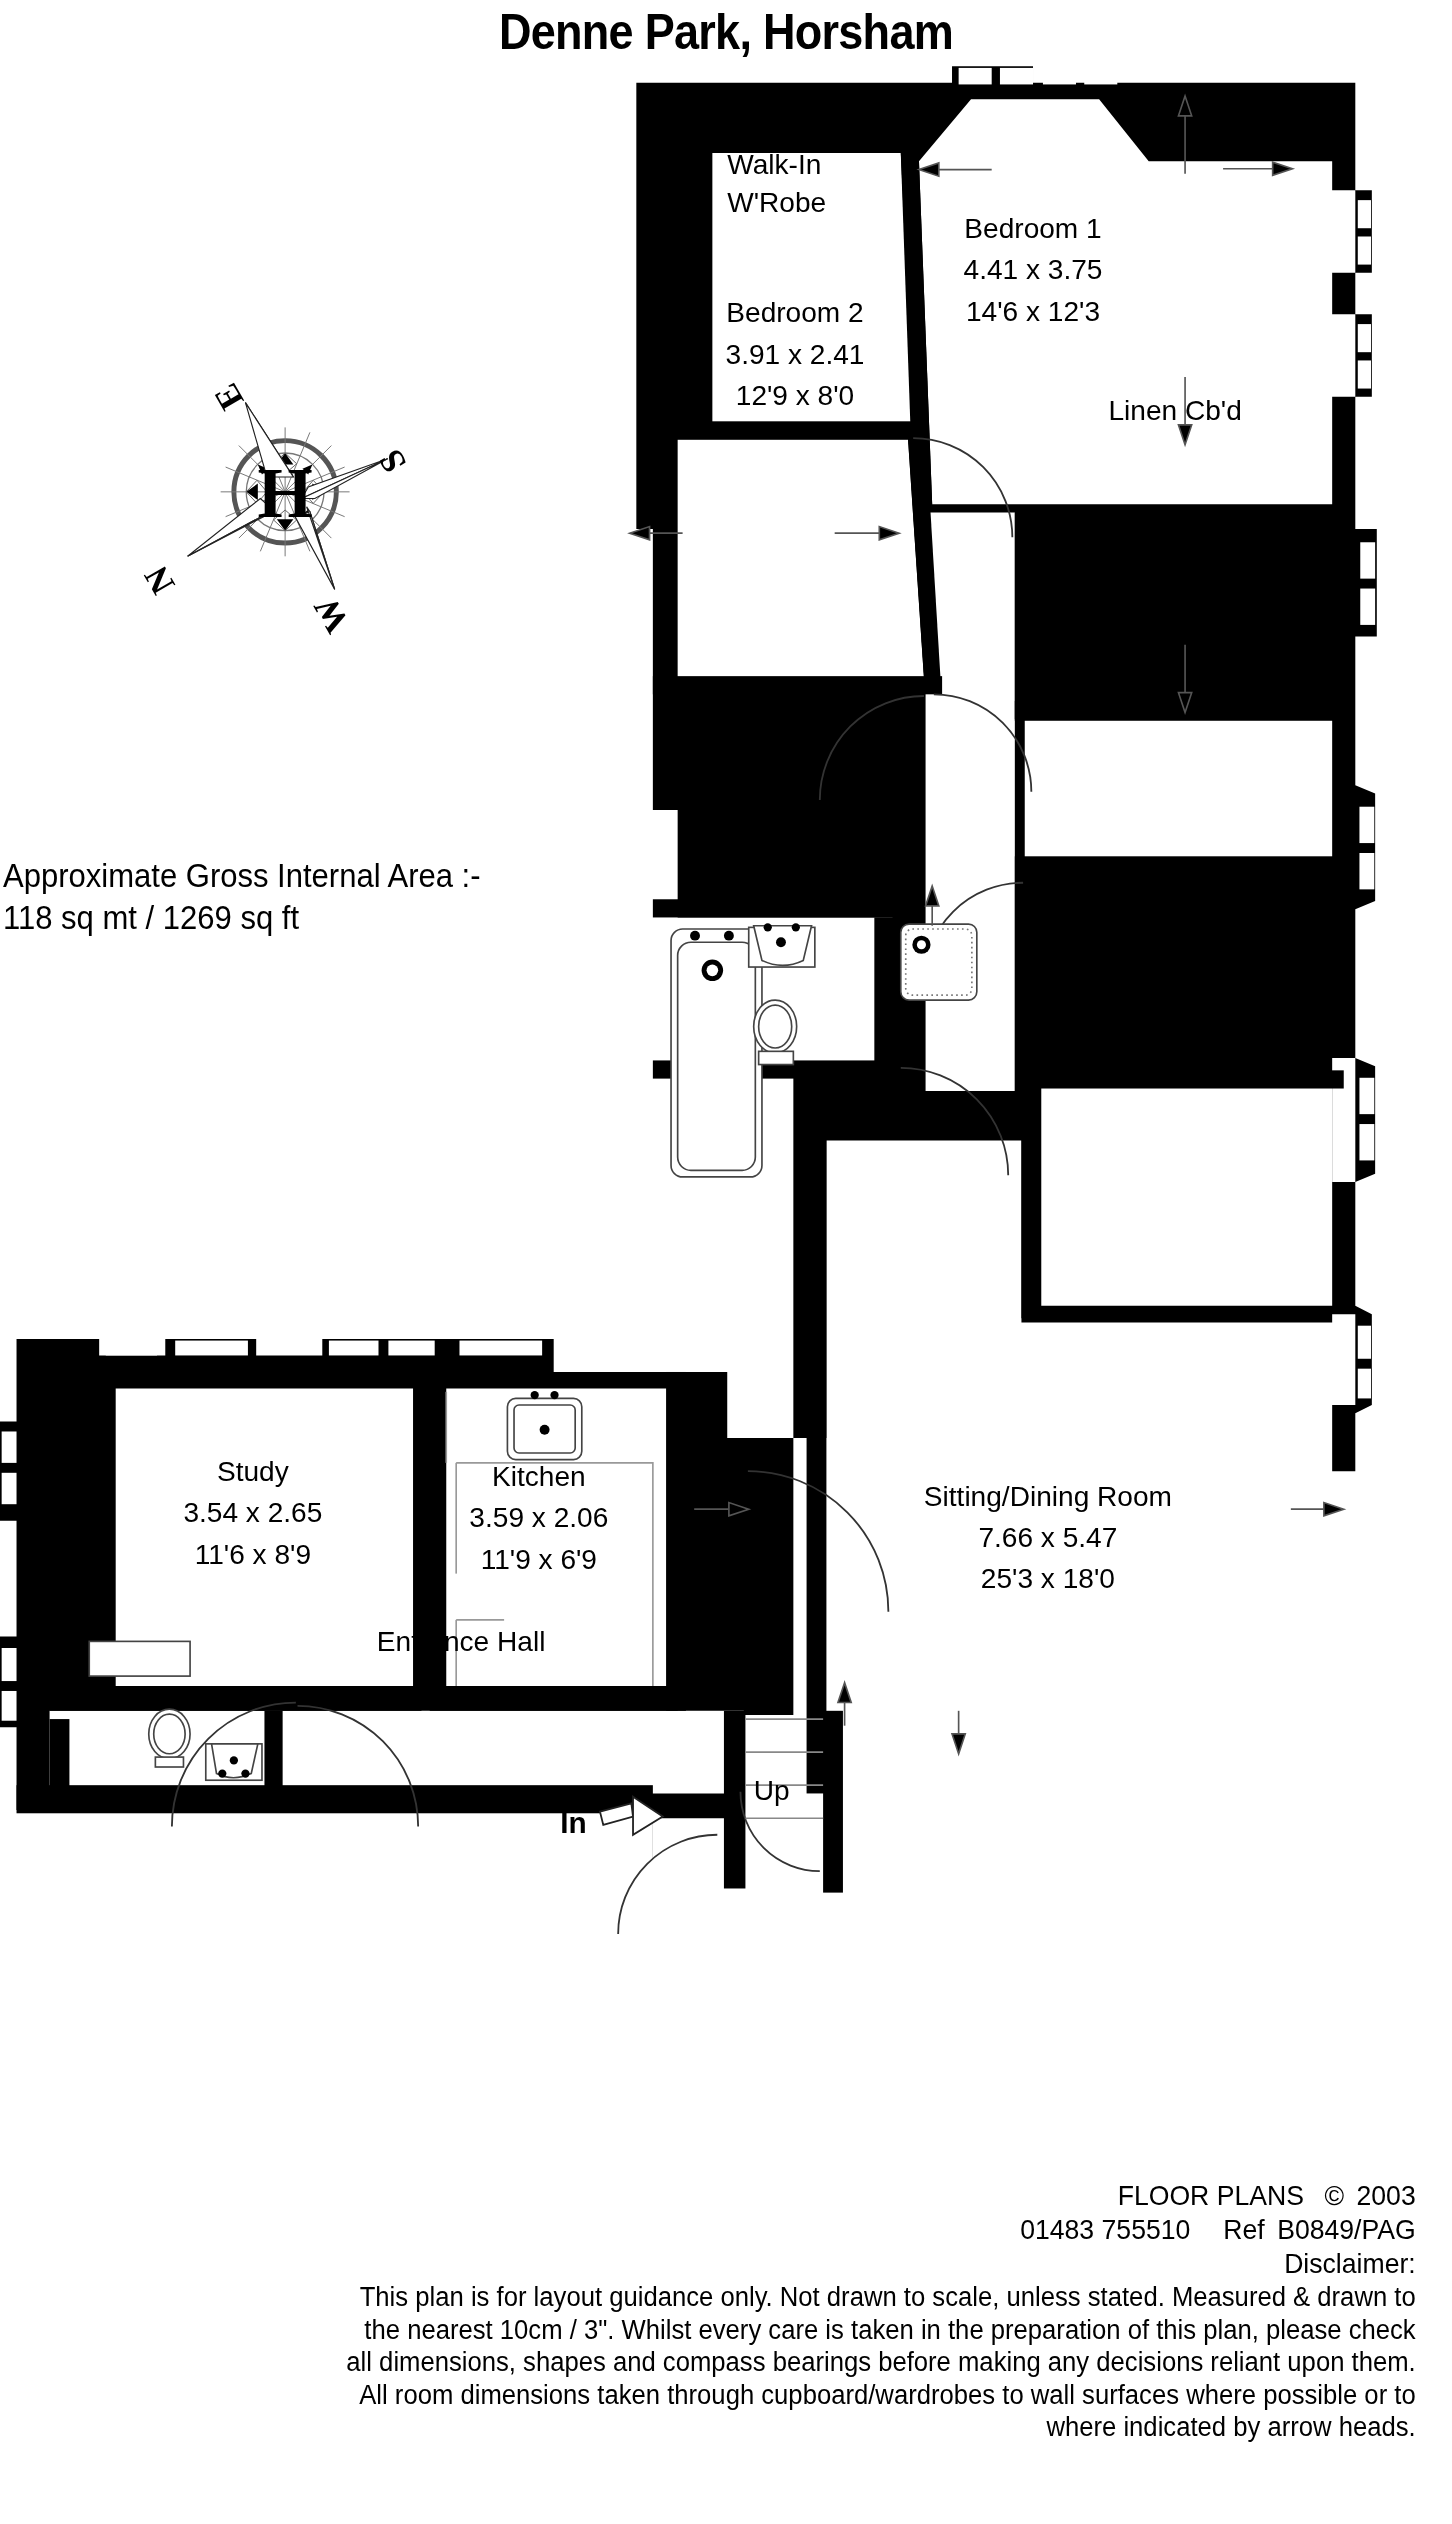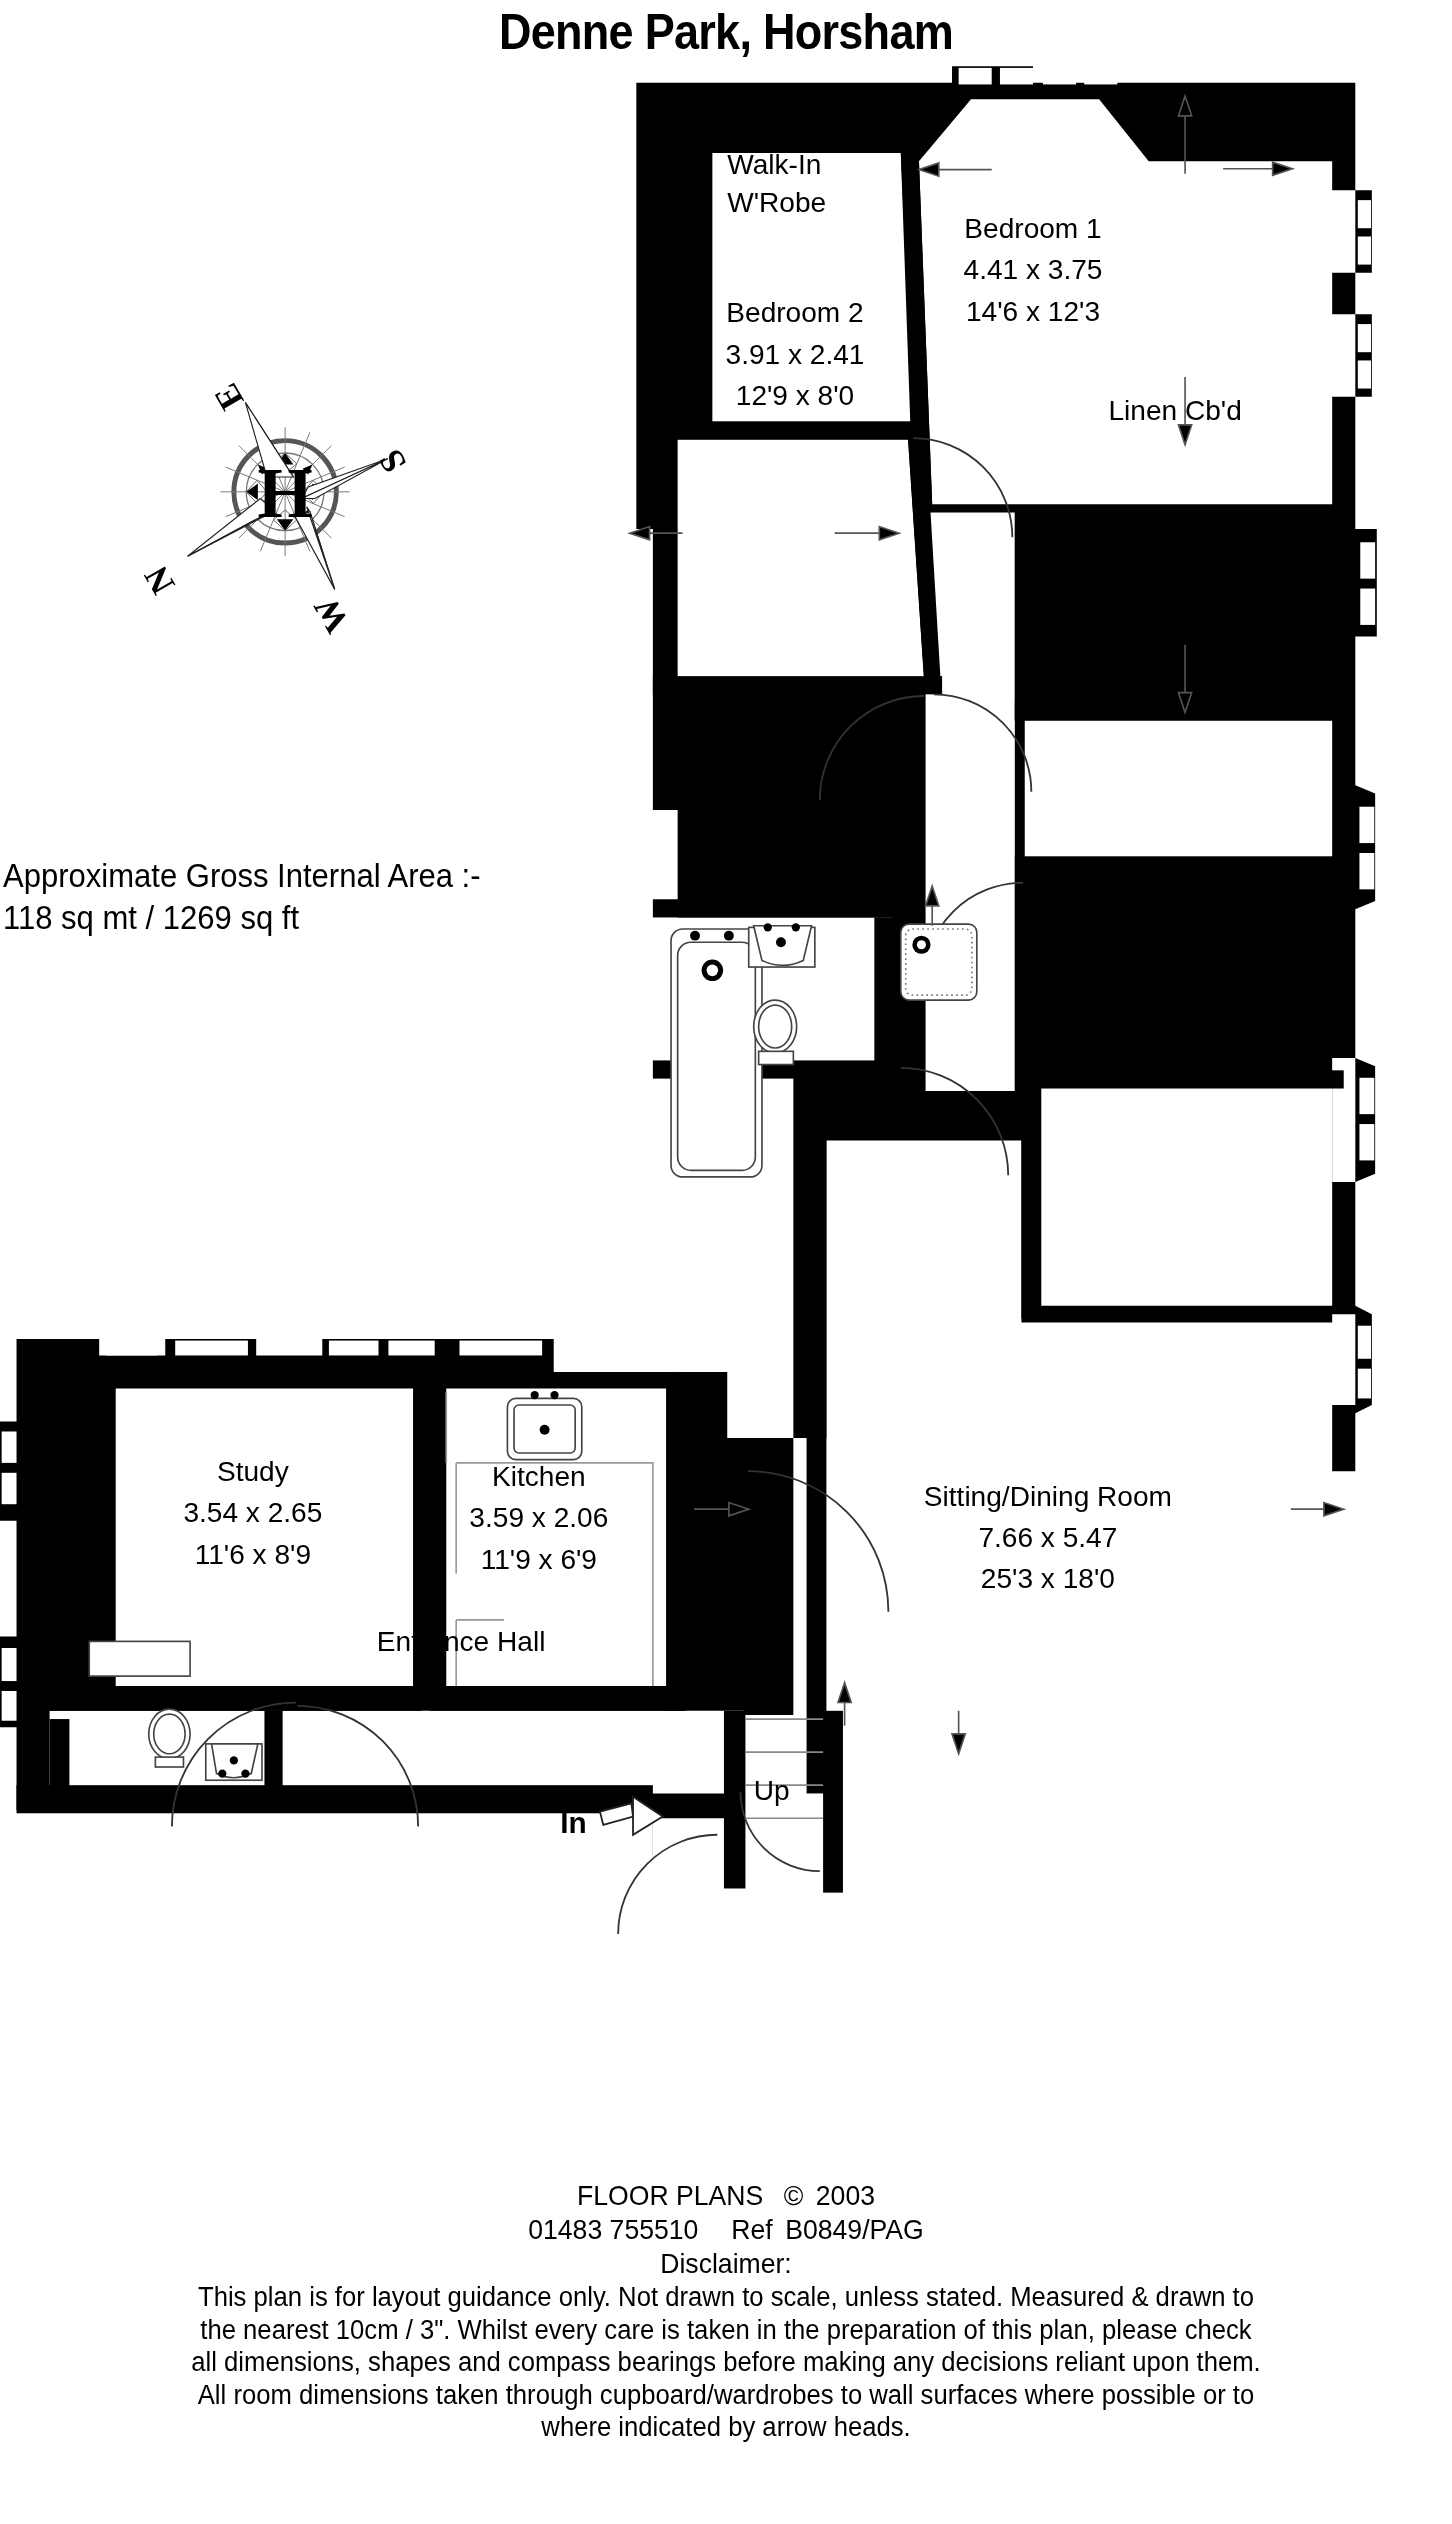--- a/index.html
+++ b/index.html
@@ -23,21 +23,21 @@
 
   #floorplan-svg{position:absolute;left:0;top:66px;}
 
   .rm{font-family:"Liberation Sans","DejaVu Sans",sans-serif;font-size:34px;fill:#000;}
   .in-lbl{font-size:36px;font-weight:bold;}
   .up-lbl{font-size:34px;}
   .compass-letter{font-family:"Liberation Serif","DejaVu Serif",serif;font-size:42px;font-weight:bold;fill:#000;}
   .compass-h{font-family:"Liberation Serif","DejaVu Serif",serif;font-size:86px;font-weight:bold;fill:#000;}
 
   #footer{
-    position:absolute;left:0;top:2179px;width:1452px;text-align:center;
+    position:absolute;left:0;top:2179px;width:1452px;text-align:right;
   }
   #footer .fline{font-size:28px;line-height:1.22;white-space:nowrap;
     transform:scaleX(0.95);transform-origin:center top;}
   #footer .dline{font-size:27px;line-height:1.20;white-space:nowrap;
     transform:scaleX(0.95);transform-origin:center top;}
   .sp-wide{display:inline-block;width:21.5px;}
   .sp-mid{display:inline-block;width:13.2px;}
 </style>
 </head>
 <body>

